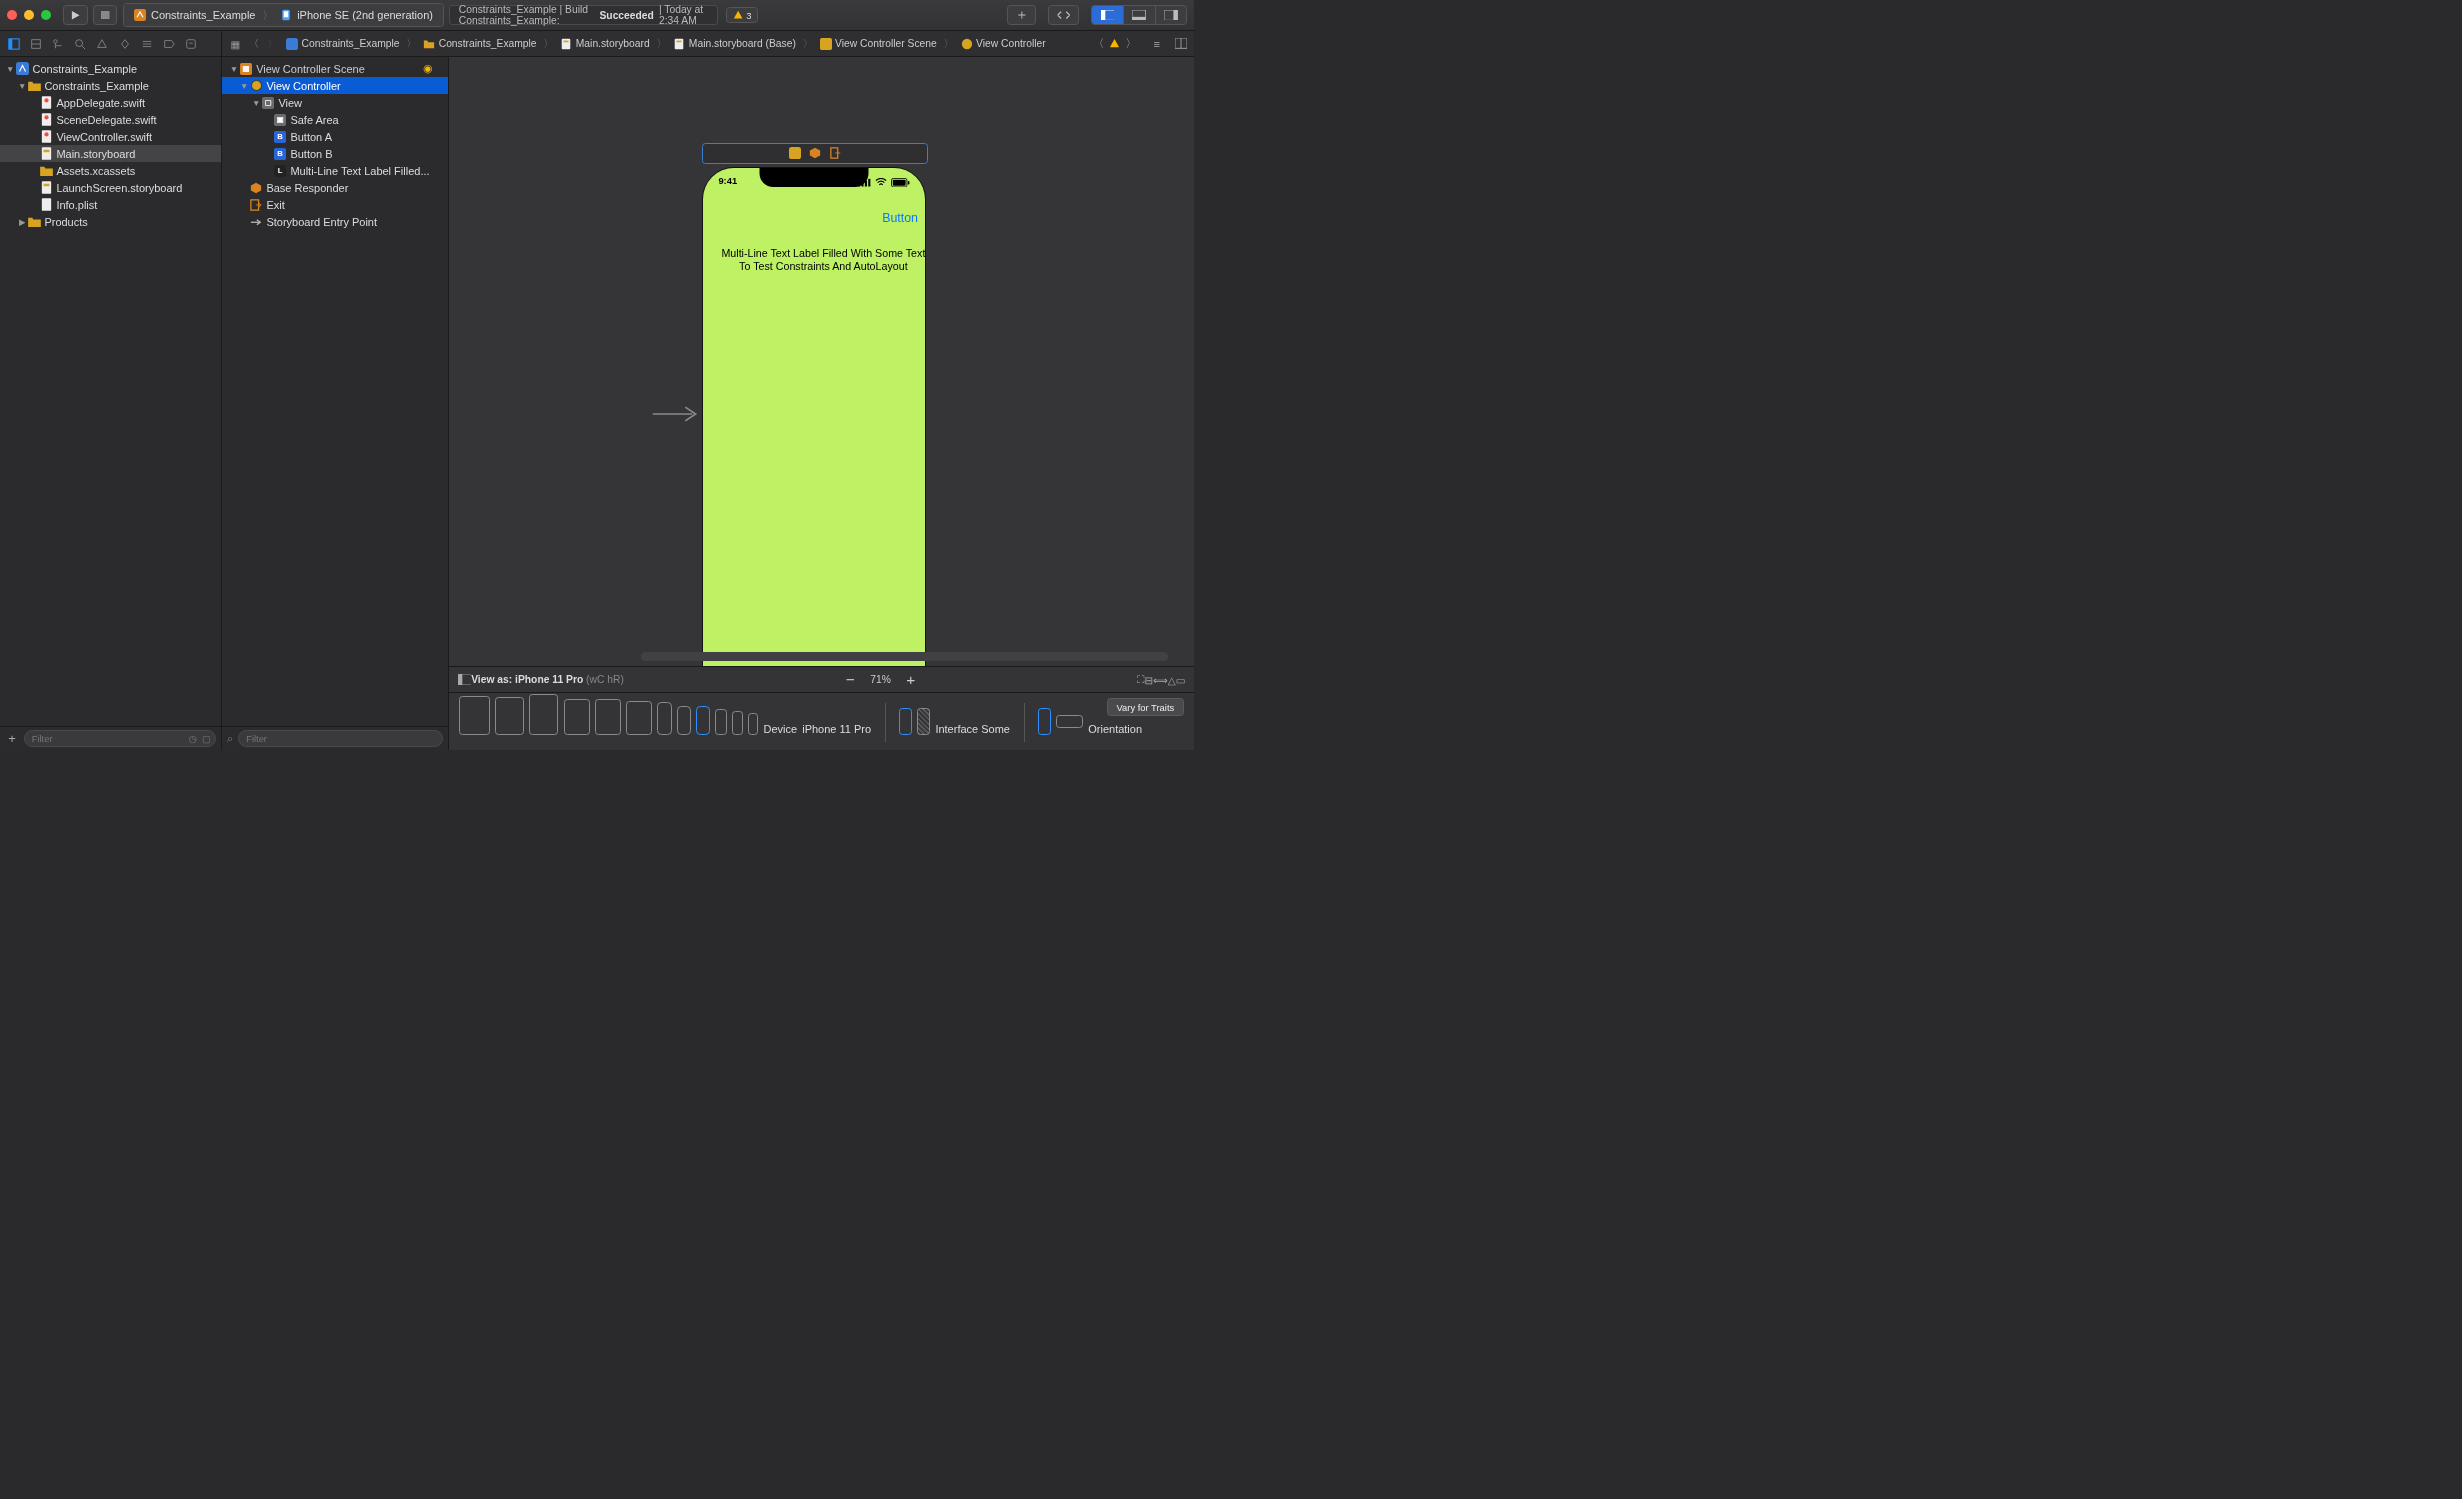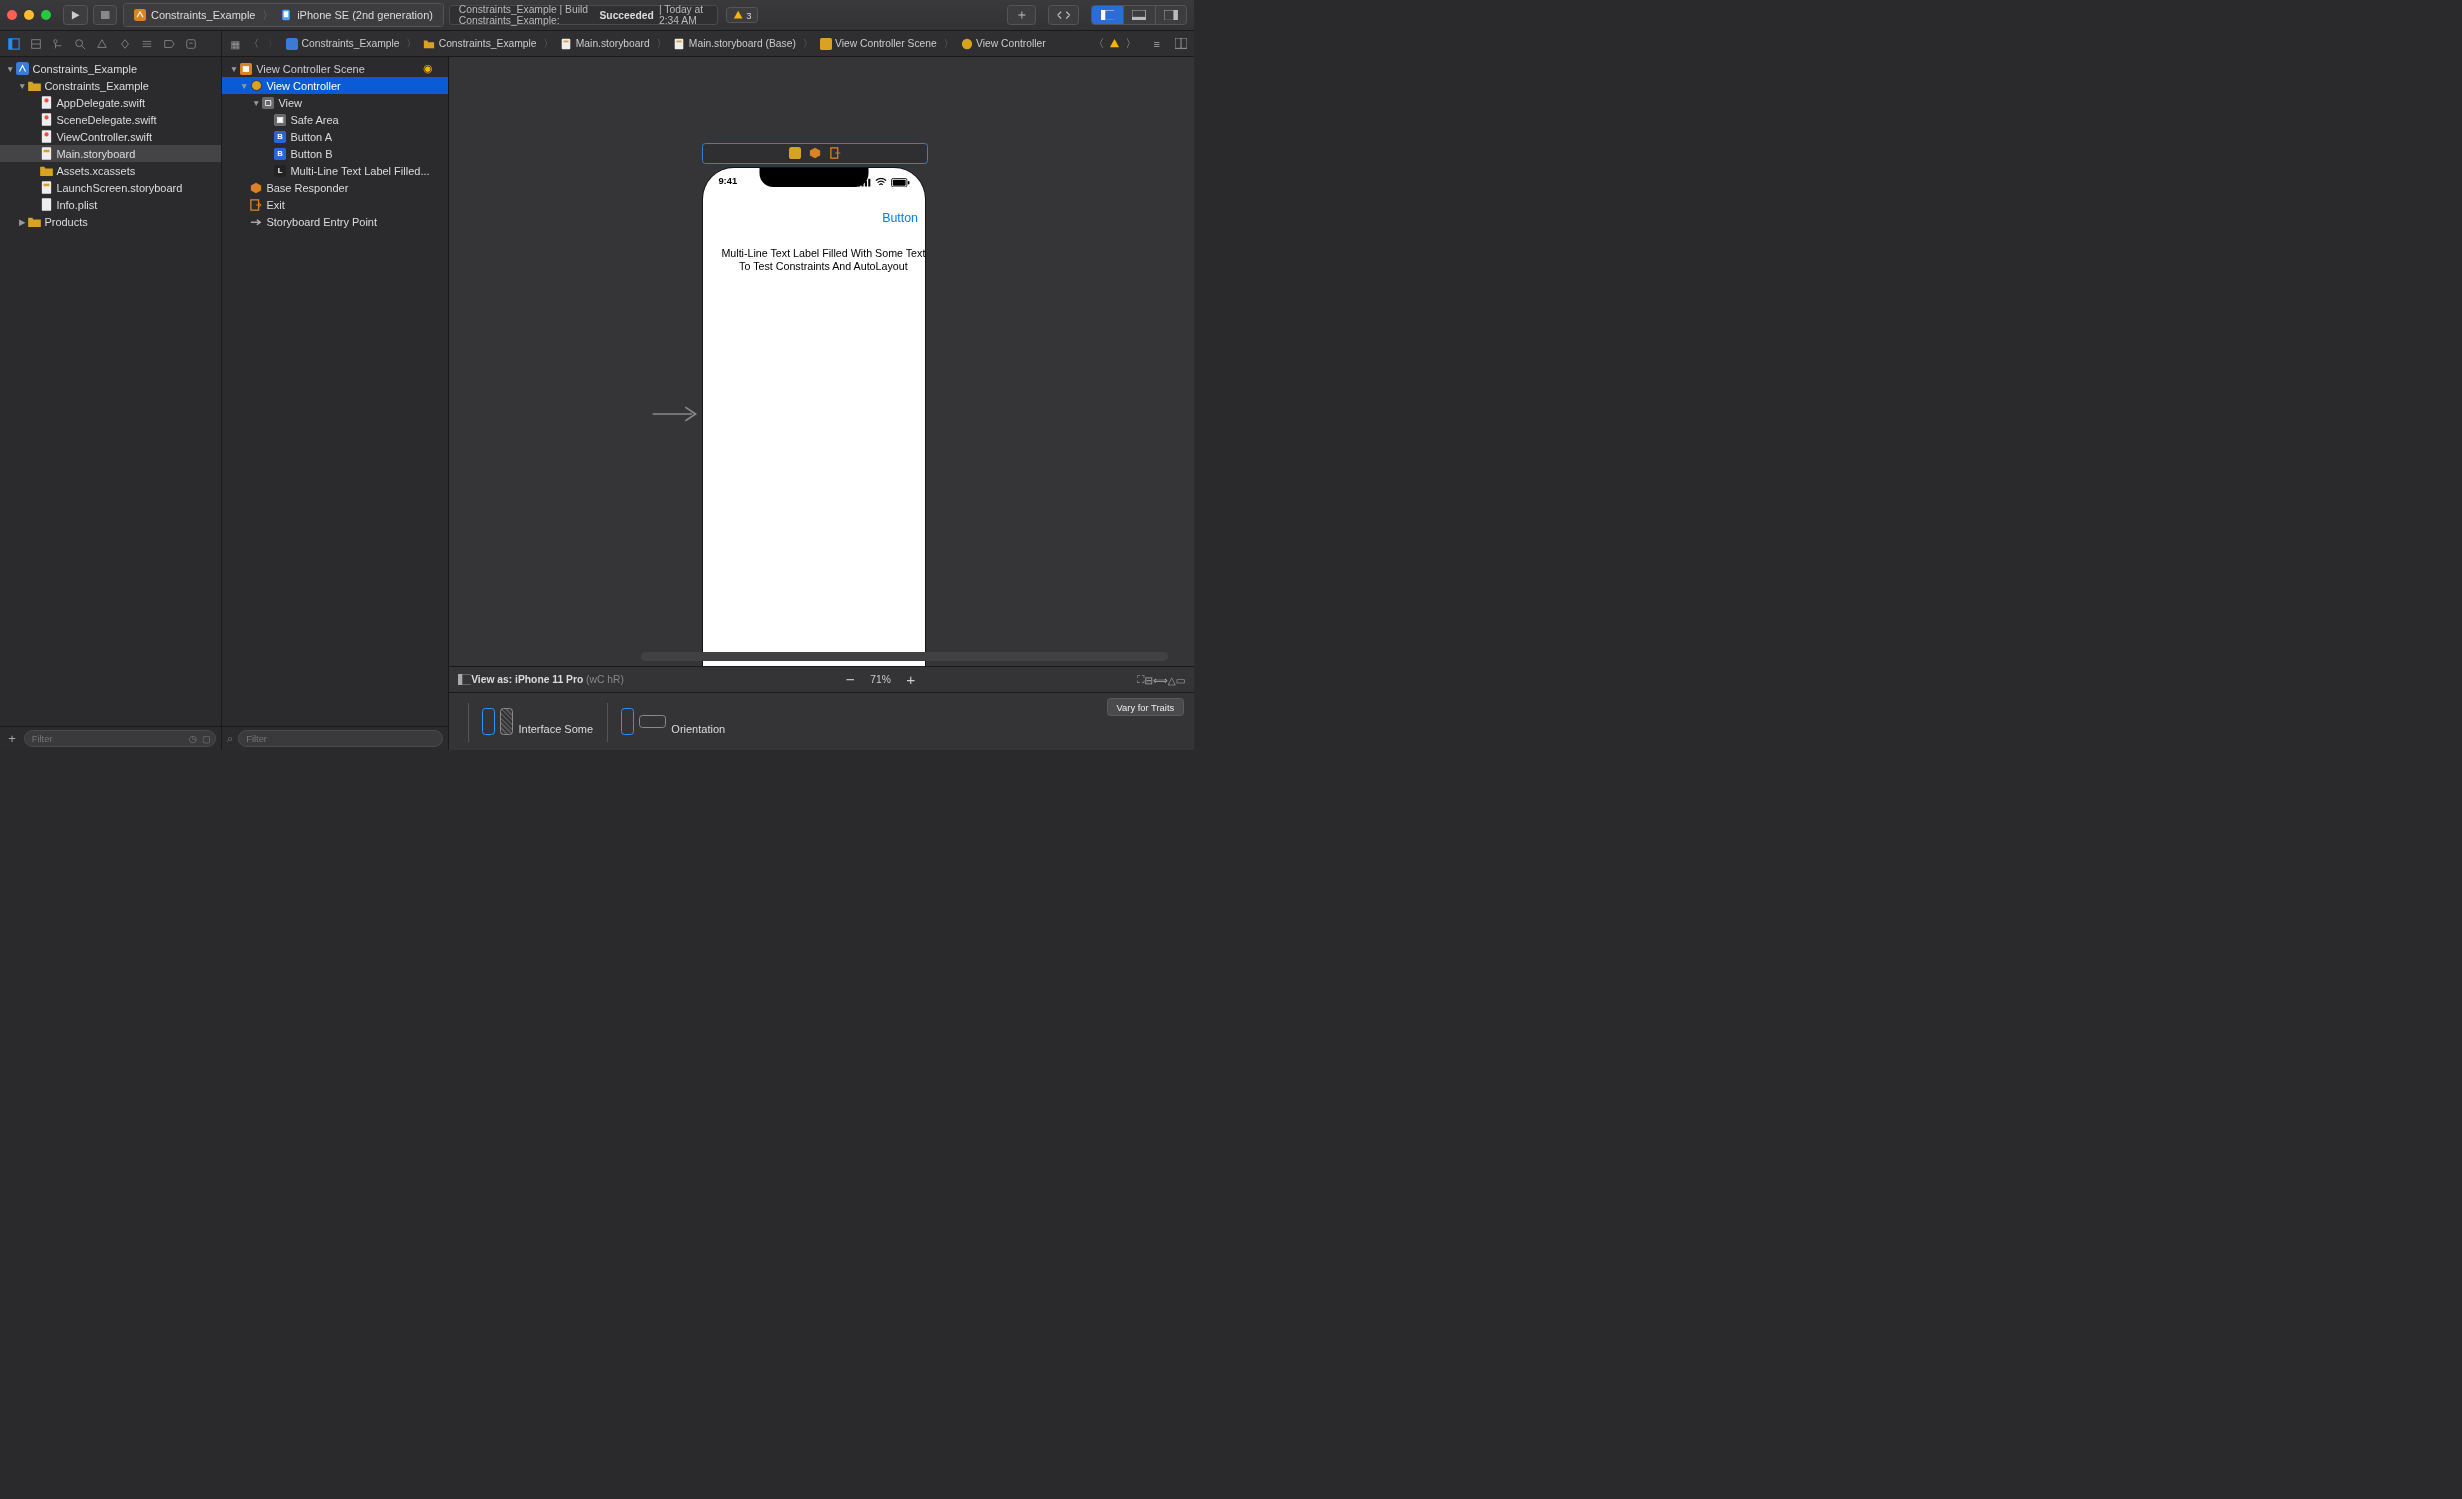--- a/index.html
+++ b/index.html
@@ -56,21 +56,21 @@
 .filterbar input{flex:1;background:#3a3a3c;border:0.9px solid #4a4a4c;border-radius:8.5px;height:17px;color:#ccc;padding:0 19px 0 6.8px;font-size:9.4px;outline:none;}
 .filterbar .plus{color:#aaa;font-size:13px;width:13.7px;text-align:center;}
 .outline-head{height:17px;display:flex;align-items:center;padding-left:6.8px;color:#ccc;}
 .outline-head .sun{margin-left:auto;margin-right:8.5px;color:#f7b500}
 
 
 .canvas{flex:1;position:relative;overflow:hidden;}
 .arrow{position:absolute;left:202px;top:345px;color:#808082;}
 .vc-chip{position:absolute;left:253px;top:86px;width:226px;height:20.5px;border:0.9px solid #3a7bd5;border-radius:3.4px;background:#2f2f31;display:flex;align-items:center;justify-content:center;gap:8.5px;}
 .vc-chip .ci{width:12px;height:12px;}
-.phone{position:absolute;left:254px;top:111px;width:222px;height:534px;background:#ffffff;border-radius:31px;box-shadow:0 0 0 0.9px #111;}
+.phone{position:absolute;left:254px;top:111px;width:222px;height:534px;background:#bef264;border-radius:31px;box-shadow:0 0 0 0.9px #111;}
 .notch{position:absolute;left:50%;transform:translateX(-50%);top:0;width:109px;height:19px;background:#000;border-radius:0 0 13.7px 13.7px;}
 .statusbar{position:absolute;top:6.8px;left:0;right:0;height:15.4px;display:flex;justify-content:space-between;padding:0 15.4px;font-size:9.4px;color:#000;font-weight:600;}
 .statusbar .st-right{display:flex;gap:3.4px;align-items:center;}
 .phone .btnlbl{position:absolute;right:7px;top:43px;color:#0a7aff;font-size:12.4px;}
 .phone .mlabel{position:absolute;left:13.7px;right:-5.1px;top:79px;text-align:center;font-size:10.7px;color:#000;line-height:1.25;}
 .homebar{position:absolute;bottom:6.8px;left:50%;transform:translateX(-50%);width:94px;height:3.4px;background:#000;border-radius:2.6px;}
 .hscroll{position:absolute;left:192px;right:26px;bottom:5.1px;height:8.5px;background:#414143;border-radius:4.3px;}
 
 
 .viewas{height:26px;border-top:0.9px solid #1a1a1a;background:#343436;display:flex;align-items:center;padding:0 8.5px;gap:0;font-size:10.3px;color:#ddd;}
@@ -563,20 +563,36 @@
       </span>
       <span class="spacer"></span>
       <span class="vicon">⛶</span>
       <span class="vicon">⊟</span>
       <span class="vicon">⟺</span>
       <span class="vicon">△</span>
       <span class="vicon">▭</span>
     </div>
 
     <div class="devbar">
+      <div class="devgroup">
+        <div class="dev" style="width:31px;height:39px"></div>
+        <div class="dev" style="width:29px;height:38px"></div>
+        <div class="dev" style="width:29px;height:41px"></div>
+        <div class="dev" style="width:26px;height:36px"></div>
+        <div class="dev" style="width:26px;height:36px"></div>
+        <div class="dev" style="width:26px;height:34px"></div>
+        <div class="dev" style="width:15.4px;height:32.5px;border-radius:4.3px"></div>
+        <div class="dev" style="width:13.7px;height:29px;border-radius:4.3px"></div>
+        <div class="dev sel" style="width:13.7px;height:29px;border-radius:4.3px"></div>
+        <div class="dev" style="width:12px;height:26px"></div>
+        <div class="dev" style="width:11px;height:24px"></div>
+        <div class="dev" style="width:10.3px;height:22px"></div>
+        <span class="lbl" style="left:77px">Device</span>
+        <span class="lbl" style="left:265px;color:#ddd">iPhone 11 Pro</span>
+      </div>
       <div class="devdivider"></div>
       <div class="devgroup">
         <div class="dev sel" style="width:13px;height:27px;border-radius:3.4px"></div>
         <div class="dev" style="width:13px;height:27px;border-radius:3.4px;background:repeating-linear-gradient(45deg,#555,#555 1.7px,#343436 1.7px,#343436 3.4px)"></div>
         <span class="lbl" style="left:0;right:0;text-align:center">Interface Some</span>
       </div>
       <div class="devdivider"></div>
       <div class="devgroup">
         <div class="dev sel" style="width:13px;height:27px;border-radius:3.4px"></div>
         <div class="dev" style="width:27px;height:13px;border-radius:3.4px;margin-bottom:6.8px"></div>

